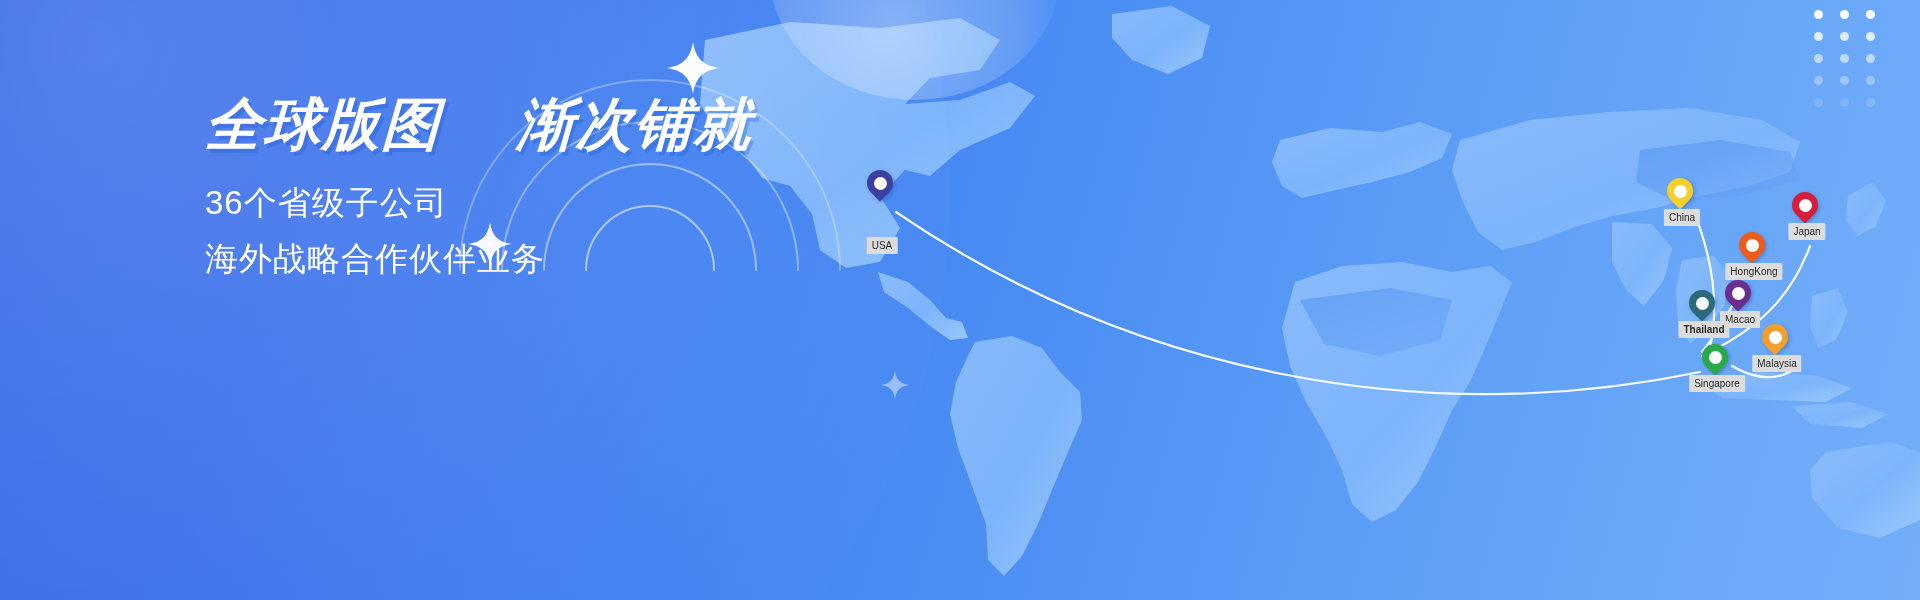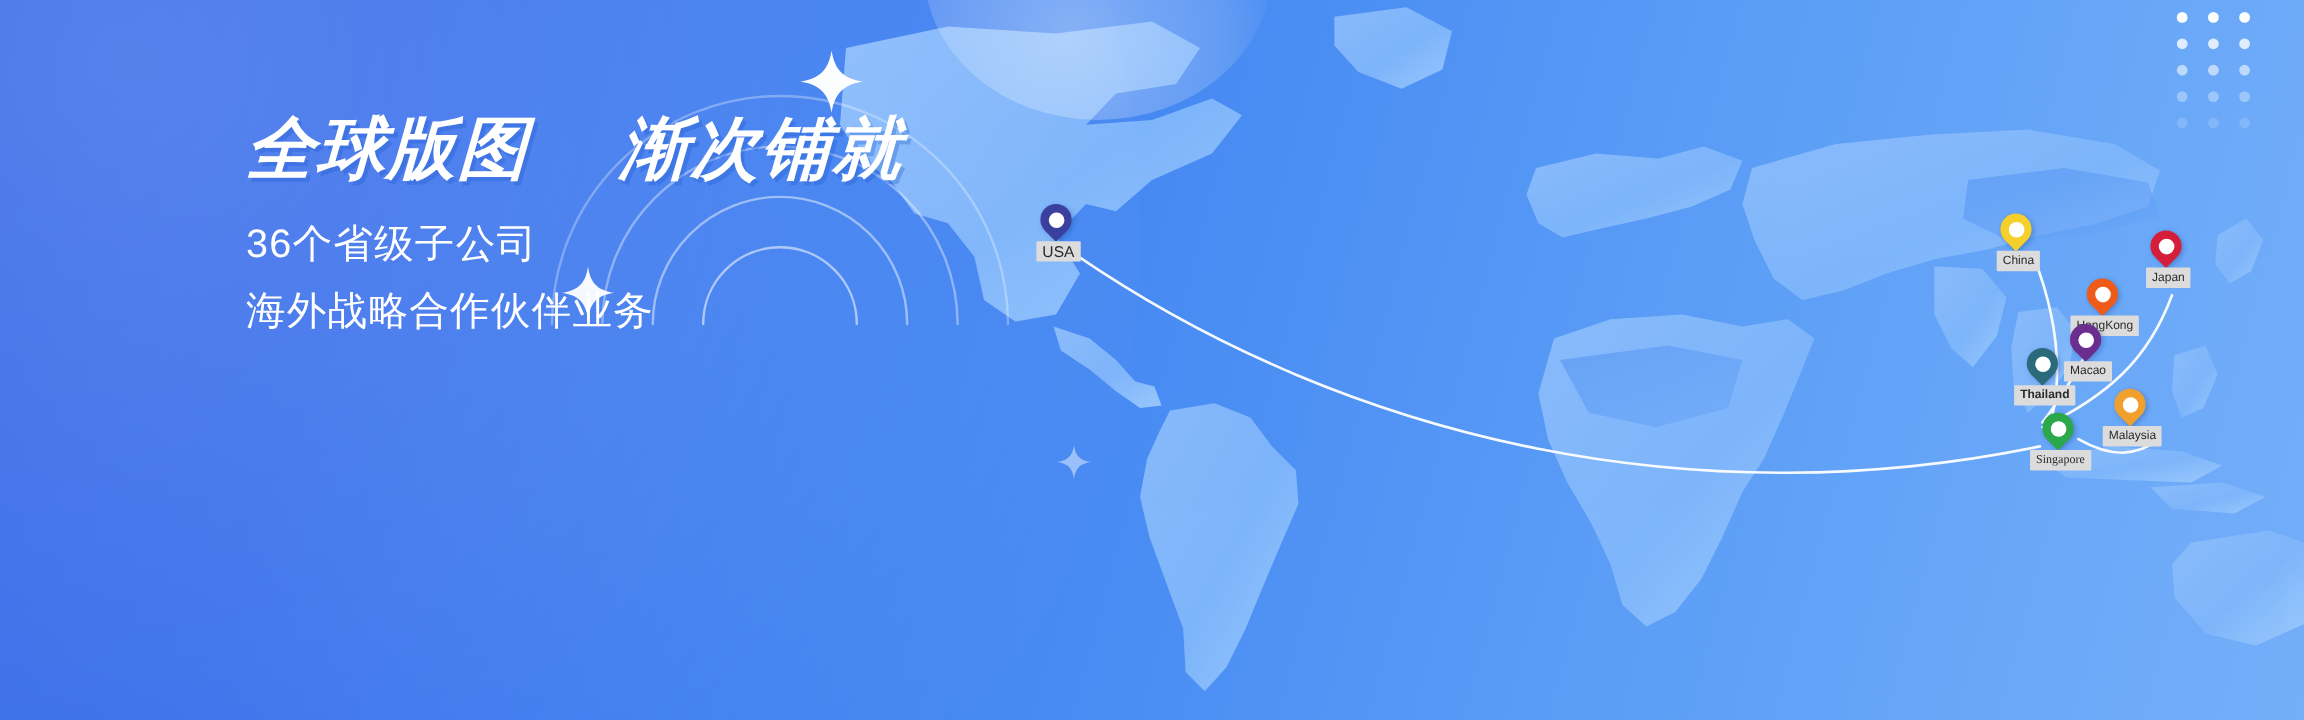--- a/index.html
+++ b/index.html
@@ -120,21 +120,21 @@
     top:31px;left:50%;
     transform:translateX(-50%);
     background:#dcdcdc;
     color:#2a2a2a;
     font-size:10px;
     line-height:15px;
     padding:1px 5px;
     white-space:nowrap;
     border-radius:1px;
   }
-  .pin-label.usa{font-size:13px;}
+  .pin-label.usa{font-size:10px;margin-top:36px;}
 </style>
 </head>
 <body>
 
 <div class="banner">
 
   <div class="map-layer">
     <svg viewBox="0 0 1920 600" preserveAspectRatio="none" aria-hidden="true">
       <defs>
         <linearGradient id="landGrad" x1="0" y1="0" x2="1" y2="1">
@@ -277,35 +277,35 @@
       <div class="pin" style="left: 1792px; top: 192px;">
         <span class="pin-shape" style="background: rgb(213, 31, 58);"></span>
         <span class="pin-dot"></span>
         <span class="pin-label">Japan</span>
       </div>
       <div class="pin" style="left: 1739px; top: 232px;">
         <span class="pin-shape" style="background: rgb(239, 92, 26);"></span>
         <span class="pin-dot"></span>
         <span class="pin-label">HongKong</span>
       </div>
-      <div class="pin" style="left: 1725px; top: 270px; text-decoration: underline;">
+      <div class="pin" style="left: 1725px; top: 280px; text-decoration: underline;">
         <span class="pin-shape" style="background: rgb(107, 45, 142);"></span>
         <span class="pin-dot"></span>
         <span class="pin-label">Macao</span>
       </div>
       <div class="pin" style="left: 1689px; top: 290px; font-weight: bold;">
         <span class="pin-shape" style="background: rgb(42, 106, 122);"></span>
         <span class="pin-dot"></span>
         <span class="pin-label">Thailand</span>
       </div>
       <div class="pin" style="left: 1762px; top: 324px;">
         <span class="pin-shape" style="background: rgb(240, 160, 44);"></span>
         <span class="pin-dot"></span>
         <span class="pin-label">Malaysia</span>
       </div>
-      <div class="pin" style="left: 1702px; top: 344px; font-family: Liberation Serif, serif;">
+      <div class="pin" style="left: 1702px; top: 344px;">
         <span class="pin-shape" style="background: rgb(43, 168, 74);"></span>
         <span class="pin-dot"></span>
         <span class="pin-label">Singapore</span>
       </div>
     </div>
 
 </div>
 
 </body></html>

